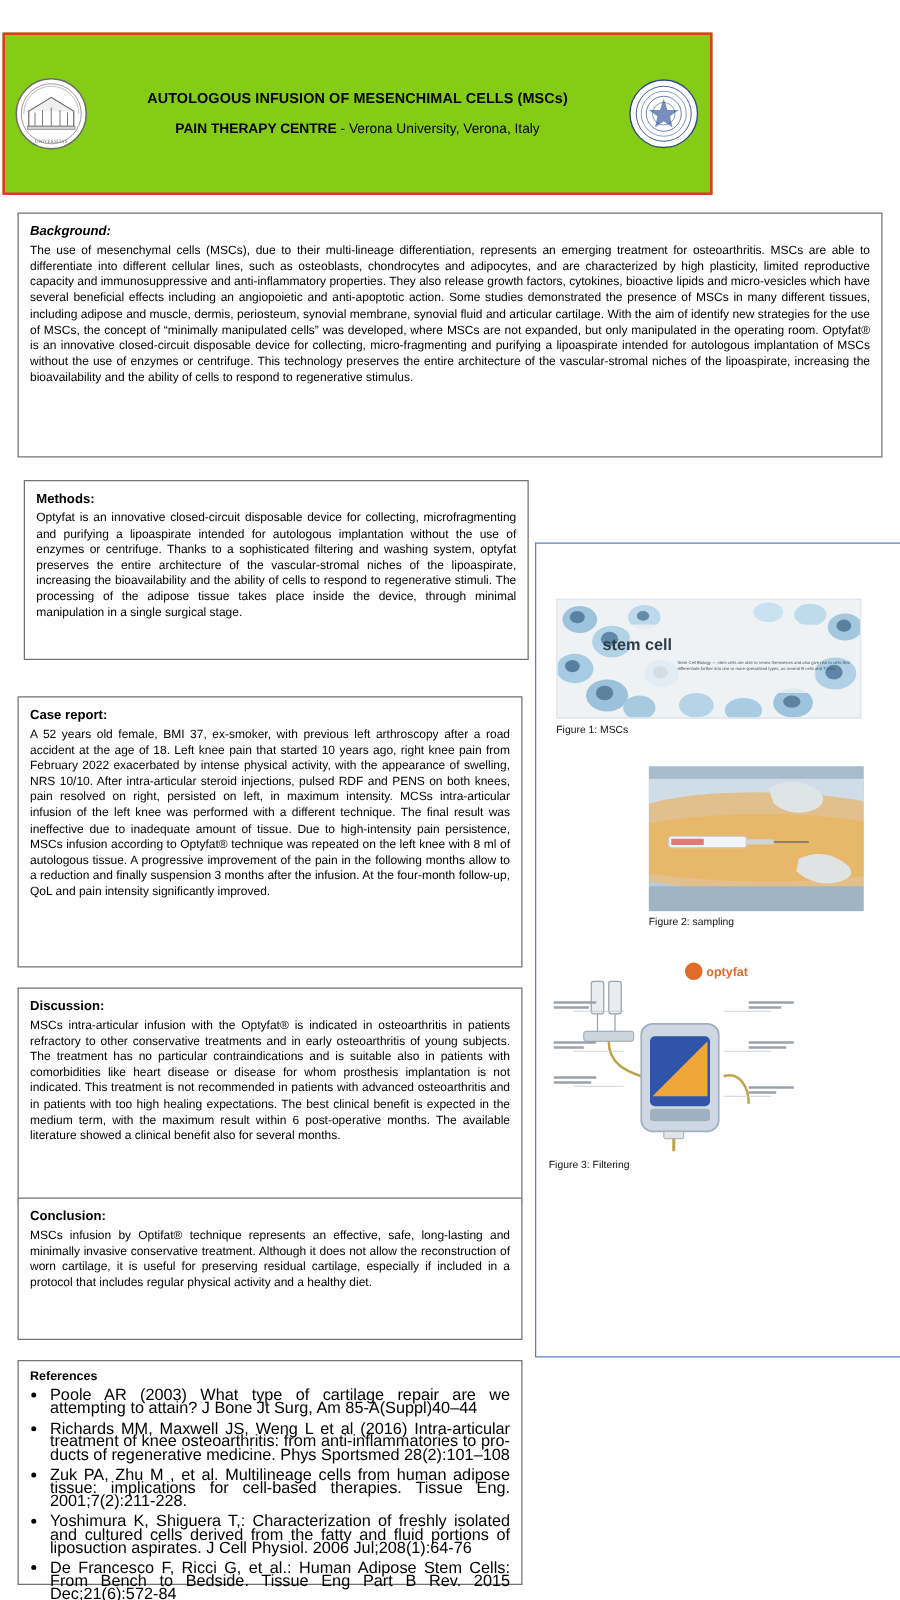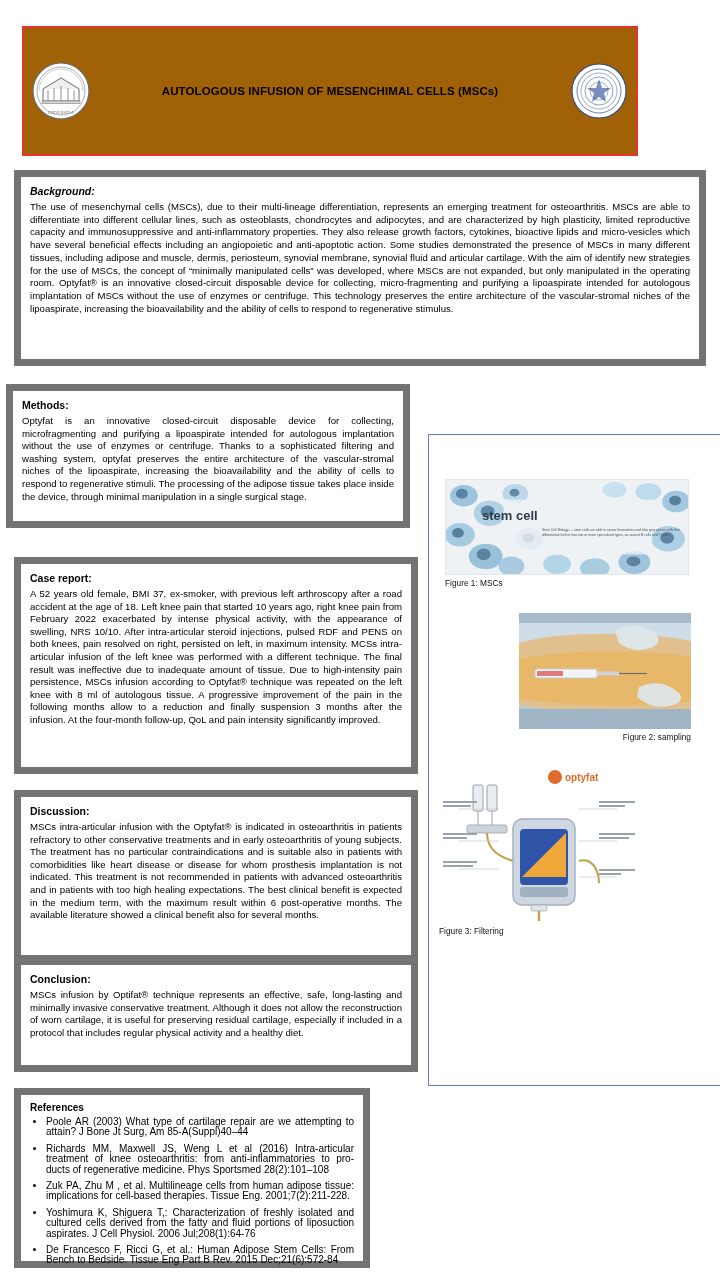--- a/index.html
+++ b/index.html
@@ -20,26 +20,26 @@
     left: 0; top: 0;
     width: 720px;
     height: 1280px;
     background: #fff;
     padding: 0;
   }
 
   
   .header {
     position: absolute;
-    left: 22px;
+    left: 2px;
     top: 26px;
-    width: 616px;
+    width: 568px;
     height: 130px;
     border: 2px solid #e8342a;
-    background: #a16207;
+    background: #84cc16;
     box-sizing: border-box;
   }
   .header-inner {
     display: flex;
     align-items: center;
     height: 100%;
     padding: 0 6px;
     box-sizing: border-box;
   }
   .logo-left, .logo-right {
@@ -74,21 +74,21 @@
     font-family: "Liberation Sans", sans-serif;
     font-size: 11px;
     line-height: 15px;
     margin-top: 9px;
   }
   .header-affil b { font-weight: bold; }
 
   
   .box {
     position: absolute;
-    border: 7px solid #737373;
+    border: 1px solid #737373;
     background: #fff;
     box-sizing: border-box;
     padding: 8px 9px 9px 9px;
   }
   .box h3 {
     margin: 0 0 4px 0;
     font-family: "Liberation Sans", sans-serif;
     font-size: 10.5px;
     font-weight: bold;
   }
@@ -97,25 +97,25 @@
     margin: 0;
     font-family: "Liberation Sans", sans-serif;
     font-size: 9.6px;
     line-height: 12.6px;
     text-align: justify;
   }
 
   #background-box { left: 14px; top: 170px; width: 692px; height: 196px; }
   #background-box p { font-size: 9.6px; line-height: 12.7px; }
 
-  #methods-box   { left: 6px; top: 384px; width: 404px; height: 144px; }
+  #methods-box   { left: 19px; top: 384px; width: 404px; height: 144px; }
   #case-box      { left: 14px; top: 557px; width: 404px; height: 217px; }
   #discussion-box{ left: 14px; top: 790px; width: 404px; height: 172px; }
   #conclusion-box{ left: 14px; top: 958px; width: 404px; height: 114px; }
-  #references-box{ left: 14px; top: 1088px; width: 356px; height: 180px; padding: 7px 9px; }
+  #references-box{ left: 14px; top: 1088px; width: 404px; height: 180px; padding: 7px 9px; }
 
   #figures-box {
     left: 428px; top: 434px; width: 306px; height: 652px;
     border: 1px solid #5b7fc4;
     background: #fff;
     box-sizing: border-box;
     position: absolute;
     padding: 0;
   }
 
@@ -126,37 +126,37 @@
     font-weight: bold;
     margin: 0 0 4px 0;
   }
   ul.refs {
     margin: 0;
     padding-left: 16px;
     list-style: disc;
   }
   ul.refs li {
     font-family: "Liberation Sans", sans-serif;
-    font-size: 10px;
+    font-size: 13px;
     line-height: 10.4px;
     text-align: justify;
     margin-bottom: 6px;
   }
 
   
   .fig {
     position: absolute;
   }
   .fig-caption {
     font-family: "Liberation Sans", sans-serif;
     font-size: 8.3px;
     color: #111;
     margin-top: 3px;
   }
-  .fig-caption.right { text-align: right; }
+  .fig-caption.right { }
 
   
   #fig1 { left: 16px; top: 44px; width: 244px; }
   .fig1-img {
     width: 244px; height: 96px;
     background: #e9eef3;
     position: relative;
     overflow: hidden;
     border: 1px solid #dfe5ea;
     box-sizing: border-box;
@@ -220,20 +220,23 @@
             <line x1="43" y1="40" x2="43" y2="29"></line>
           </g>
           <rect x="11" y="40" width="38" height="2.4" fill="#d8d8d8" stroke="#7a7a7a" stroke-width="0.6"></rect>
           <path d="M8 30 a22 22 0 0 1 44 0" fill="none" stroke="#9a9a9a" stroke-width="0.5"></path>
           <text x="30" y="53" font-size="4" text-anchor="middle" fill="#6a6a6a" font-family="Liberation Serif, serif">UNIVERSITAS</text>
         </svg>
       </div>
 
       <div class="header-text">
         <div class="header-title">AUTOLOGOUS INFUSION OF MESENCHIMAL CELLS (MSCs)</div>
+        <div class="header-affil">
+          <b>PAIN THERAPY CENTRE</b><span> - Verona University, Verona, Italy</span>
+        </div>
       </div>
 
       <div class="logo-right">
         <svg width="58" height="58" viewBox="0 0 58 58">
           <circle cx="29" cy="29" r="27" fill="#ffffff" stroke="#2d4a8a" stroke-width="1.1"></circle>
           <circle cx="29" cy="29" r="22" fill="none" stroke="#2d4a8a" stroke-width="0.7"></circle>
           <circle cx="29" cy="29" r="14" fill="none" stroke="#3a5a9c" stroke-width="0.6"></circle>
           <path d="M29 17 L32 26 L41 26 L34 31 L36 40 L29 35 L22 40 L24 31 L17 26 L26 26 Z" fill="#4a68a8" opacity="0.75"></path>
           <g stroke="#2d4a8a" stroke-width="0.45" fill="none">
             <circle cx="29" cy="29" r="18"></circle>

